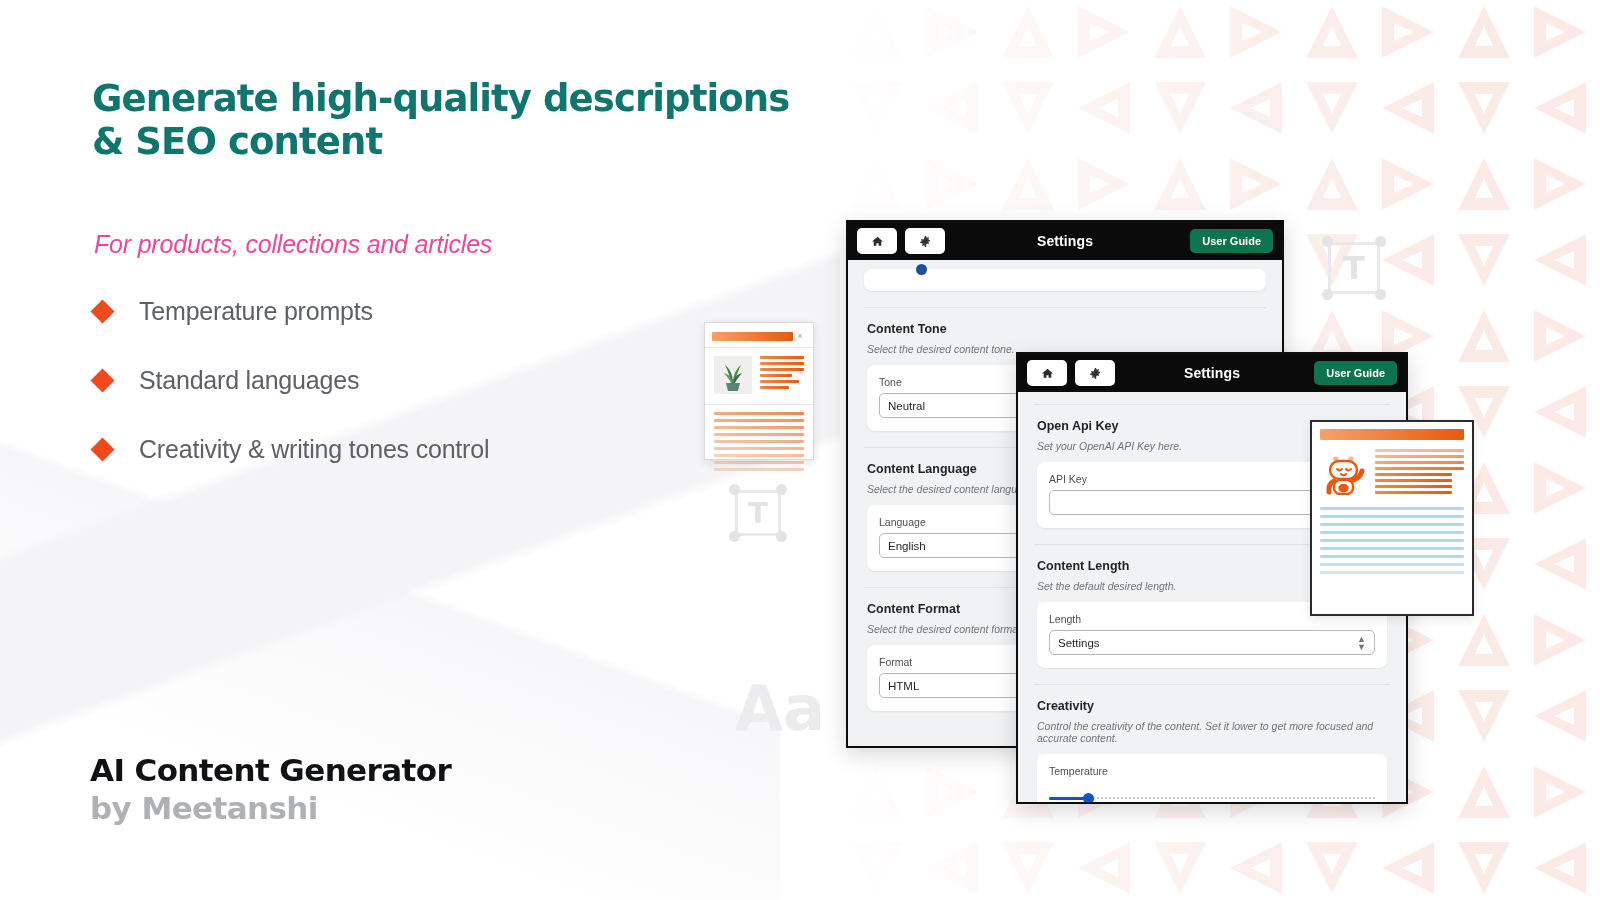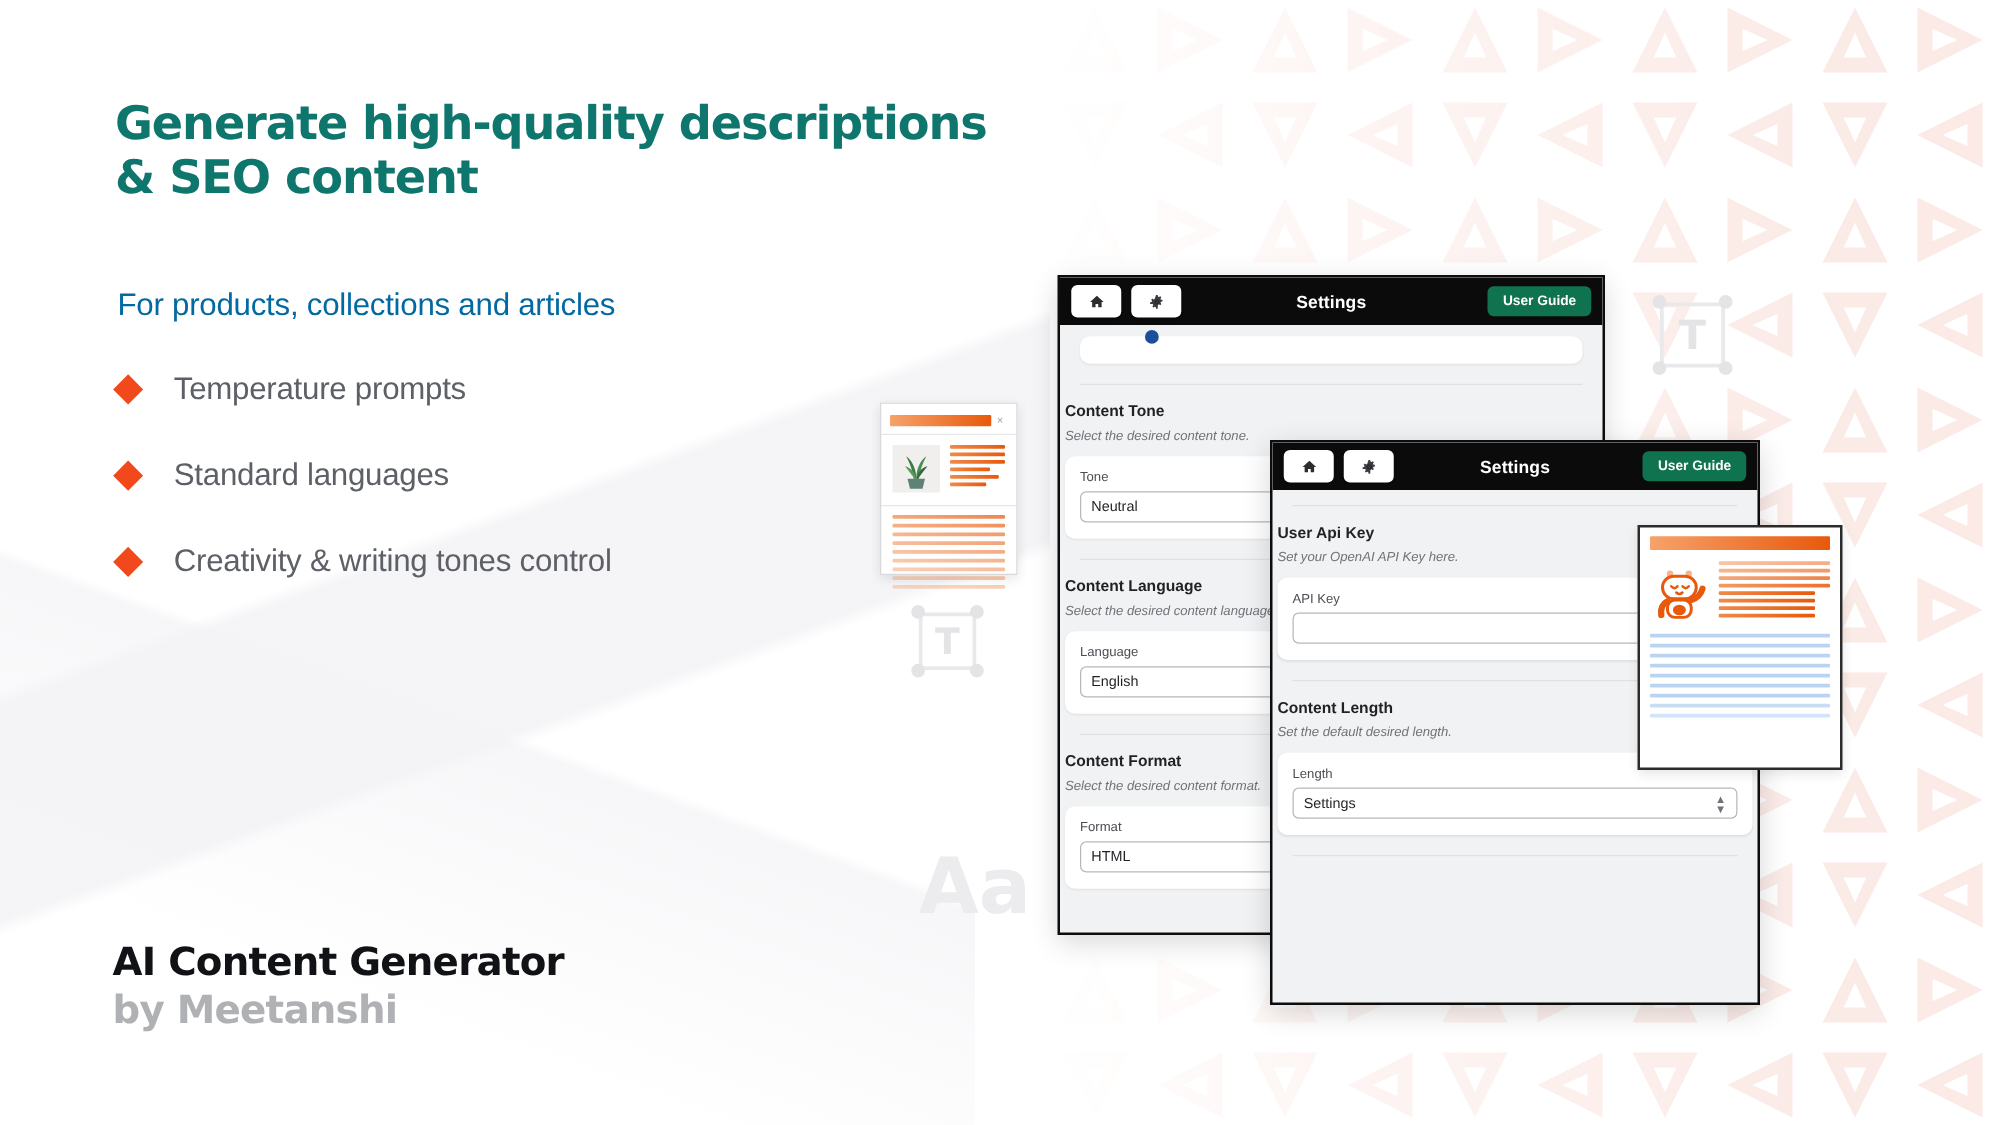--- a/index.html
+++ b/index.html
@@ -33,21 +33,21 @@
     position: absolute; left: 92px; top: 80px; width: 960px;
     font-family: "DejaVu Sans", sans-serif;
     font-weight: 700; font-size: 37px; line-height: 1.0;
     letter-spacing: -0.9px;
     color: #0f766e;
   }
   .headline .l2 { display: block; margin-top: 6px; }
 
   .subhead {
     position: absolute; left: 94px; top: 230px;
-    font-size: 25px; color: #0369a1; letter-spacing: -0.2px;
+    font-size: 25px; color: #ec4899; letter-spacing: -0.2px; font-style: italic;
   }
 
   .bullets { position: absolute; left: 94px; top: 288px; width: 640px; }
   .bullet { display: flex; align-items: center; height: 46px; margin-bottom: 23px; }
   .bullet .dia {
     width: 17px; height: 17px; background: #f1491b;
     transform: rotate(45deg); margin-right: 28px; flex: 0 0 auto;
   }
   .bullet .btxt { font-size: 25px; color: #5d6066; font-weight: 400; letter-spacing: -0.2px; }
 
@@ -113,21 +113,21 @@
     position: absolute; left: 0; right: 0; text-align: center;
     color: #fff; font-size: 14px; font-weight: 700; letter-spacing: .1px;
     pointer-events: none;
   }
   .panel .guide {
     margin-left: auto; background: #0f7350; color: #fff; font-size: 11px; font-weight: 700;
     padding: 6px 12px; border-radius: 5px; position: relative; z-index: 2; white-space: nowrap;
   }
   .panel .pbody { padding: 0; }
 
-  .sec { padding: 0 4px; }
+  .sec { padding: 0 19px; }
   .sec-h { font-size: 12.5px; font-weight: 700; color: #1f2125; padding-top: 14px; }
   .sec-d { font-size: 10.5px; color: #6f7378; margin-top: 7px; font-style: italic; }
   .card {
     background: #fff; border-radius: 8px; margin-top: 10px; padding: 11px 12px 13px;
     box-shadow: 0 1px 2px rgba(0,0,0,.07);
   }
   .fld-l { font-size: 10.5px; color: #4b4e53; margin-bottom: 5px; }
   .fld {
     border: 1px solid #b5b8bd; border-radius: 5px; height: 25px;
     background: #fff; display: flex; align-items: center; padding: 0 8px;
@@ -357,21 +357,21 @@
           </svg>
       </div>
       <div class="ptitle">Settings</div>
       <div class="guide">User Guide</div>
     </div>
 
     <div class="pbody">
       <div class="hr" style="margin-top:12px;"></div>
 
       <div class="sec">
-        <div class="sec-h">User Api Key</div>
+        <div class="sec-h">Open Api Key</div>
         <div class="sec-d">Set your OpenAI API Key here.</div>
         <div class="card">
           <div class="fld-l">API Key</div>
           <div class="fld">
             <span></span>
           </div>
         </div>
       </div>
       <div class="hr"></div>
 
@@ -381,20 +381,34 @@
         <div class="card">
           <div class="fld-l">Length</div>
           <div class="fld">
             <span>Settings</span>
             <span class="stepper">▲<br>▼</span>
           </div>
         </div>
       </div>
       <div class="hr"></div>
 
+      <div class="sec">
+        <div class="sec-h">Creativity</div>
+        <div class="sec-d">Control the creativity of the content. Set it lower to get more focused and accurate content.</div>
+        <div class="card">
+          <div class="fld-l">Temperature</div>
+          <div class="slider-wrap">
+            <div class="slider-track">
+              <div class="rail"></div>
+              <div class="fill" id="sliderFill" style="width: 12%;"></div>
+              <div class="knob" id="sliderKnob" style="left: calc(12% - 5px);"></div>
+            </div>
+          </div>
+        </div>
+      </div>
     </div>
   </div>
 
   <div class="mockdoc" style="left:1310px; top:420px; width:164px; height:196px; border-width:2px; border-color:#2b2b2b;">
     <div class="topbar" style="padding:7px 8px 5px;">
       <div class="gradbar" style="height:11px;"></div>
     </div>
     <div class="body" style="padding:4px 8px 6px;">
       <div class="media" style="gap:9px;">
         <div class="robot">

